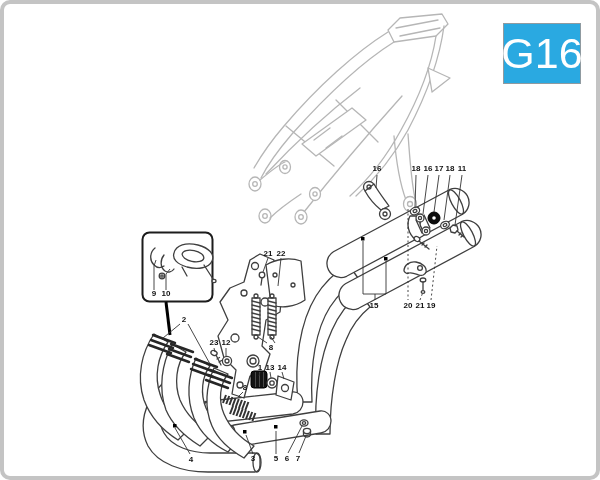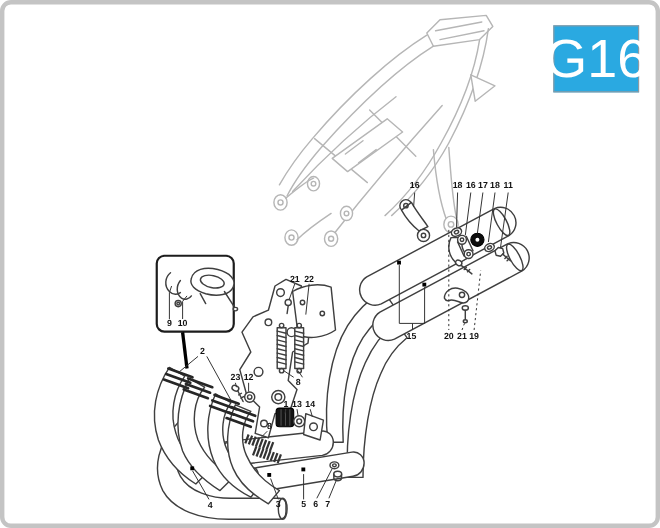--- a/index.html
+++ b/index.html
@@ -2,21 +2,21 @@
 <html style="--badge-bg: #2aa9e1; --badge-fg: #ffffff; --panel-border: #c4c4c4; --panel-bg: #ffffff; --frame-ink: #b6b6b6; --part-ink: #3f3f3f;"><head>
 <meta charset="utf-8">
 <style>
   html,body{margin:0;padding:0;background:#ffffff;width:600px;height:480px;overflow:hidden;}
   #panel{position:absolute;left:0;top:0;width:600px;height:480px;box-sizing:border-box;
          border:4px solid var(--panel-border,#c4c4c4);border-radius:10px;background:var(--panel-bg,#fff);}
   #diagram-svg{position:absolute;left:0;top:0;width:600px;height:480px;}
   #badge{position:absolute;left:499px;top:19px;width:78px;height:61px;
          background:var(--badge-bg,#2aa9e1);border:1px solid #8f9aa0;box-sizing:border-box;
          display:flex;align-items:center;justify-content:center;
-         font-family:"Liberation Sans",sans-serif;font-size:49px;font-weight:400;
+         font-family:"Liberation Sans",sans-serif;font-size:43px;font-weight:400;
          color:var(--badge-fg,#fff);letter-spacing:0px;}
   .frame-line{stroke:var(--frame-ink,#b6b6b6);fill:none;stroke-width:1.3;stroke-linecap:round;stroke-linejoin:round;}
   .frame-fill{stroke:var(--frame-ink,#b6b6b6);fill:#ffffff;stroke-width:1.3;stroke-linecap:round;stroke-linejoin:round;}
   .part{stroke:var(--part-ink,#3f3f3f);fill:#ffffff;stroke-width:1.3;stroke-linecap:round;stroke-linejoin:round;}
   .part-line{stroke:var(--part-ink,#3f3f3f);fill:none;stroke-width:1.3;stroke-linecap:round;stroke-linejoin:round;}
   .band{stroke:#262626;fill:none;stroke-width:2.4;stroke-linecap:round;}
   .leader{stroke:#333;stroke-width:0.9;fill:none;}
   .leader-dash{stroke:#333;stroke-width:0.9;fill:none;stroke-dasharray:2 2.5;}
   .dot{fill:#000;stroke:none;}
   .dark{fill:#141414;stroke:#000;stroke-width:1;}

